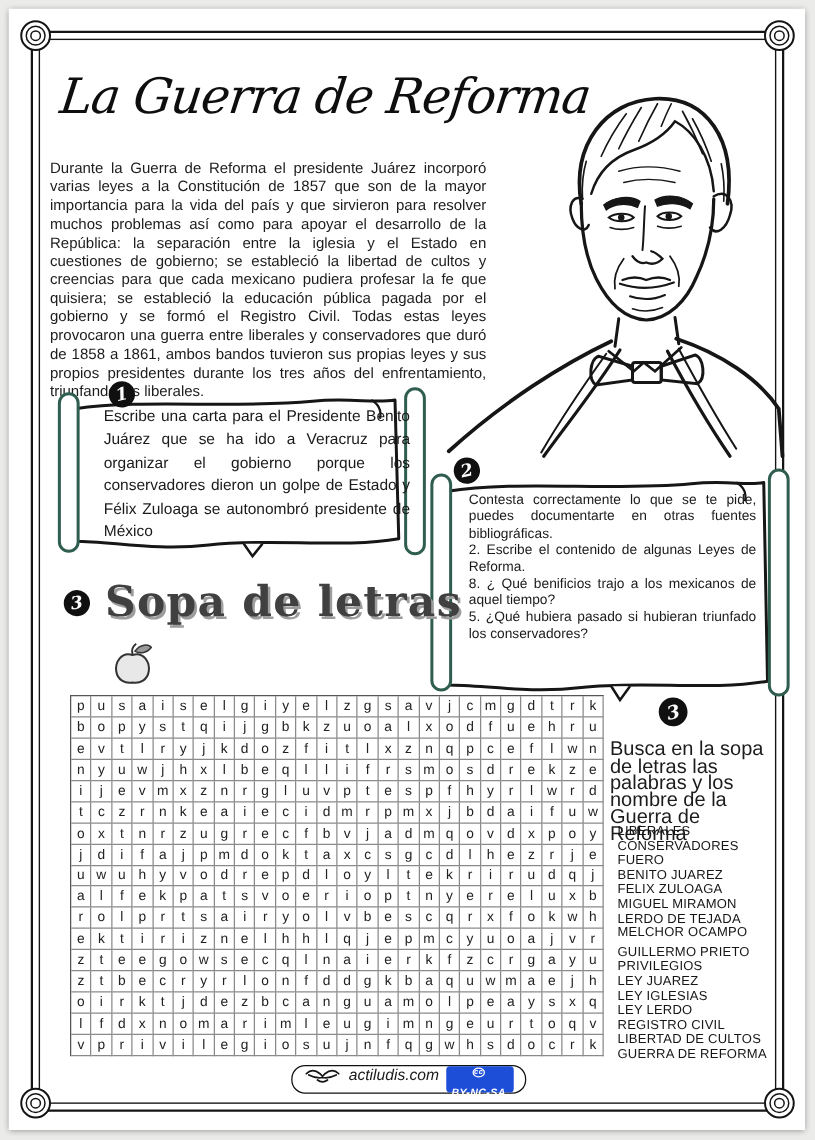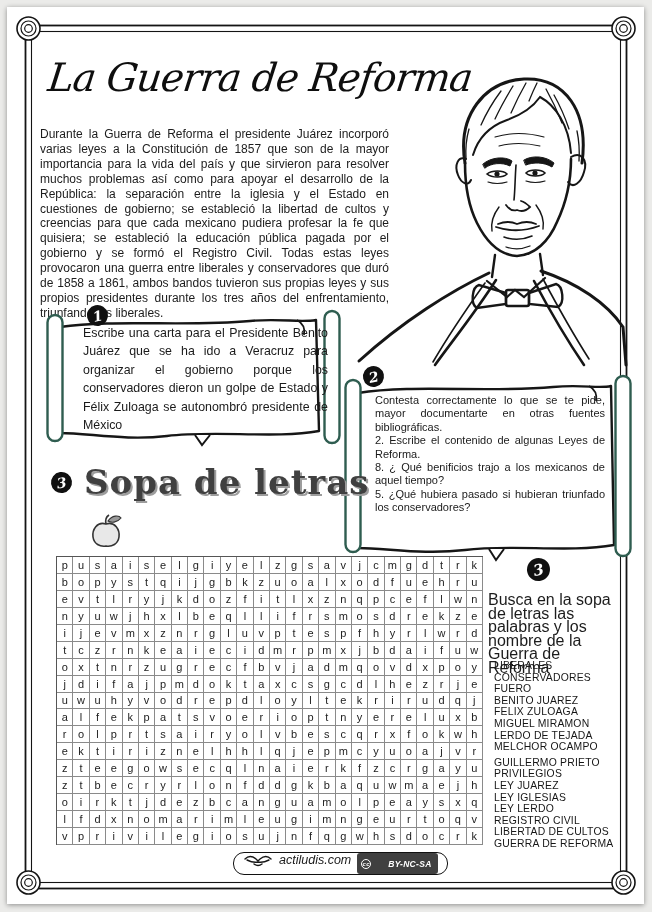--- a/index.html
+++ b/index.html
@@ -71,23 +71,23 @@
   .word-list { position:absolute; left:487px; top:653px; width:130px;
                font-size:10.4px; line-height:11.6px; color:#161616; letter-spacing:.2px; }
   .word-item { white-space:nowrap; }
   .word-item:nth-child(9) { margin-top:4px; }
 
   
   .footer-badge { position:absolute; left:226px; top:845px; height:23px;
                   display:inline-flex; gap:6px;
                   border:1.8px solid #111; border-radius:11px; background:#fff; padding:0 9px;font-style:italic; }
   .site-name { font-size:12.5px; color:#1a1a1a; }
-  .cc-badge { display:inline-flex; align-items:center; gap:17px; background:#404040; color:#fff;
+  .cc-badge { display:inline-flex; align-items:center; gap:7px; background:#1d4ed8; color:#fff;
               border-radius:3px; padding:1px 6px 1px 4px; font-size:8.5px; font-weight:bold;
-              letter-spacing:.3px; }
+              letter-spacing:.3px;flex-direction:column; }
   .cc-circle { width:10px; height:10px; border:1px solid #fff; border-radius:50%;
                display:flex; align-items:center; justify-content:center;
                font-size:6px; font-weight:bold; }
 </style>
 </head>
 <body>
 
 <div class="stage">
   <div class="sheet">
 
@@ -202,21 +202,21 @@
     <div class="scroll scroll-2">
       <svg class="scroll-art" viewBox="0 0 290 203">
         <path d="M15,29 C70,20 145,29 210,23 C240,20 255,25 268,22 L271,181 C225,189 170,180 122,186 C80,191 44,184 15,184 Z" fill="#ffffff" stroke="#161616" stroke-width="2.4" stroke-linejoin="round"></path>
         <path d="M246,22 q9,5 7,15" fill="none" stroke="#161616" stroke-width="1.8"></path>
         <path d="M146,185 l7,11 8,-11" fill="#ffffff" stroke="#161616" stroke-width="2"></path>
         <rect x="2.5" y="16" width="15" height="172" rx="7.5" fill="#ffffff" stroke="#2f5d50" stroke-width="2.4"></rect>
         <rect x="272.5" y="12" width="15" height="180" rx="7.5" fill="#ffffff" stroke="#2f5d50" stroke-width="2.4"></rect>
       </svg>
       <div class="num-badge badge-a2">2</div>
       <div class="scroll-text">
-        <div class="question-line">Contesta correctamente lo que se te pide, mayor documentarte en otras fuentes bibliográficas.</div>
+        <div class="question-line">Contesta correctamente lo que se te pide, puedes documentarte en otras fuentes bibliográficas.</div>
         <div>
             <div class="question-line">2. Escribe el contenido de algunas Leyes de Reforma.</div>
             <div class="question-line">8. ¿ Qué benificios trajo a los mexicanos de aquel tiempo?</div>
             <div class="question-line">5. ¿Qué hubiera pasado si hubieran triunfado los conservadores?</div>
           </div>
       </div>
     </div>
 
     <div class="sopa-row">
       <div class="num-badge sopa-badge">3</div>

